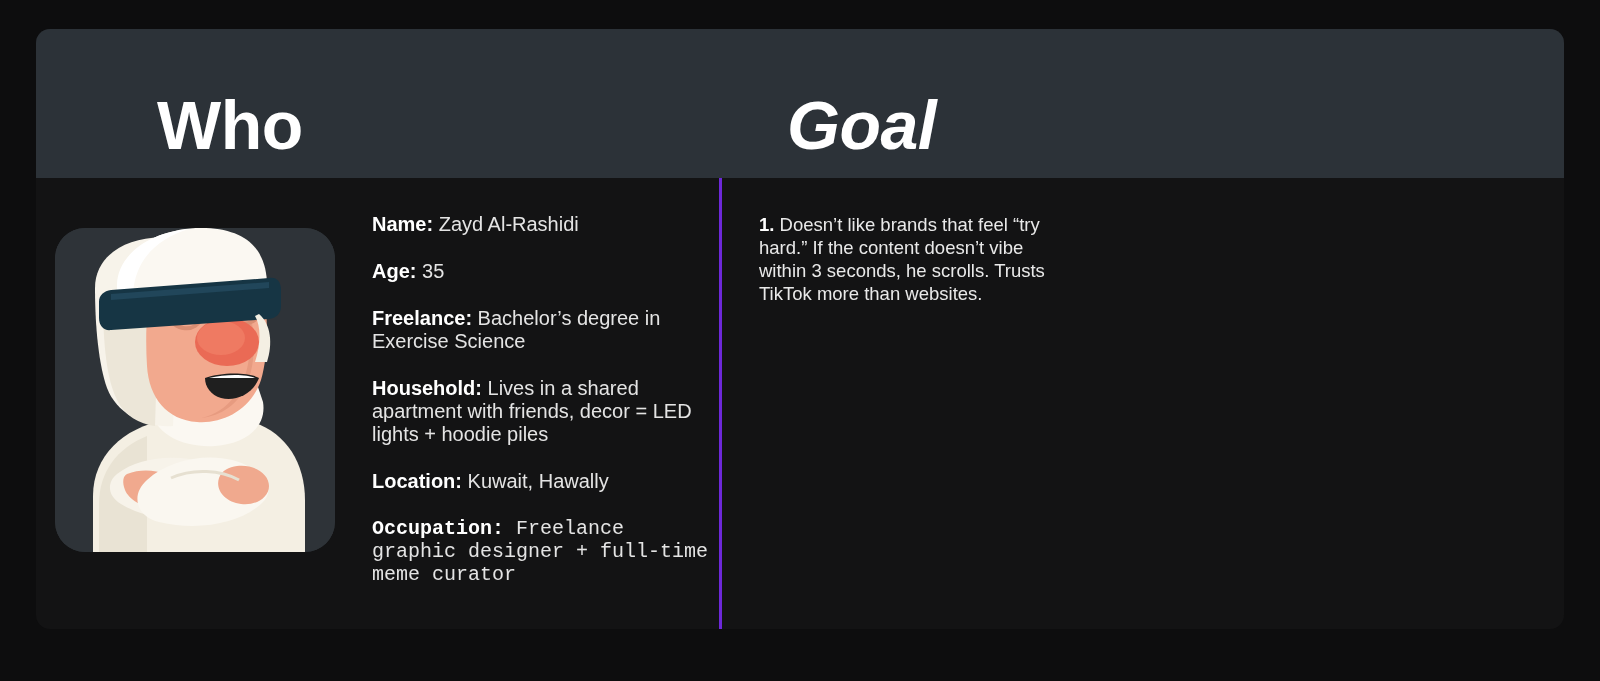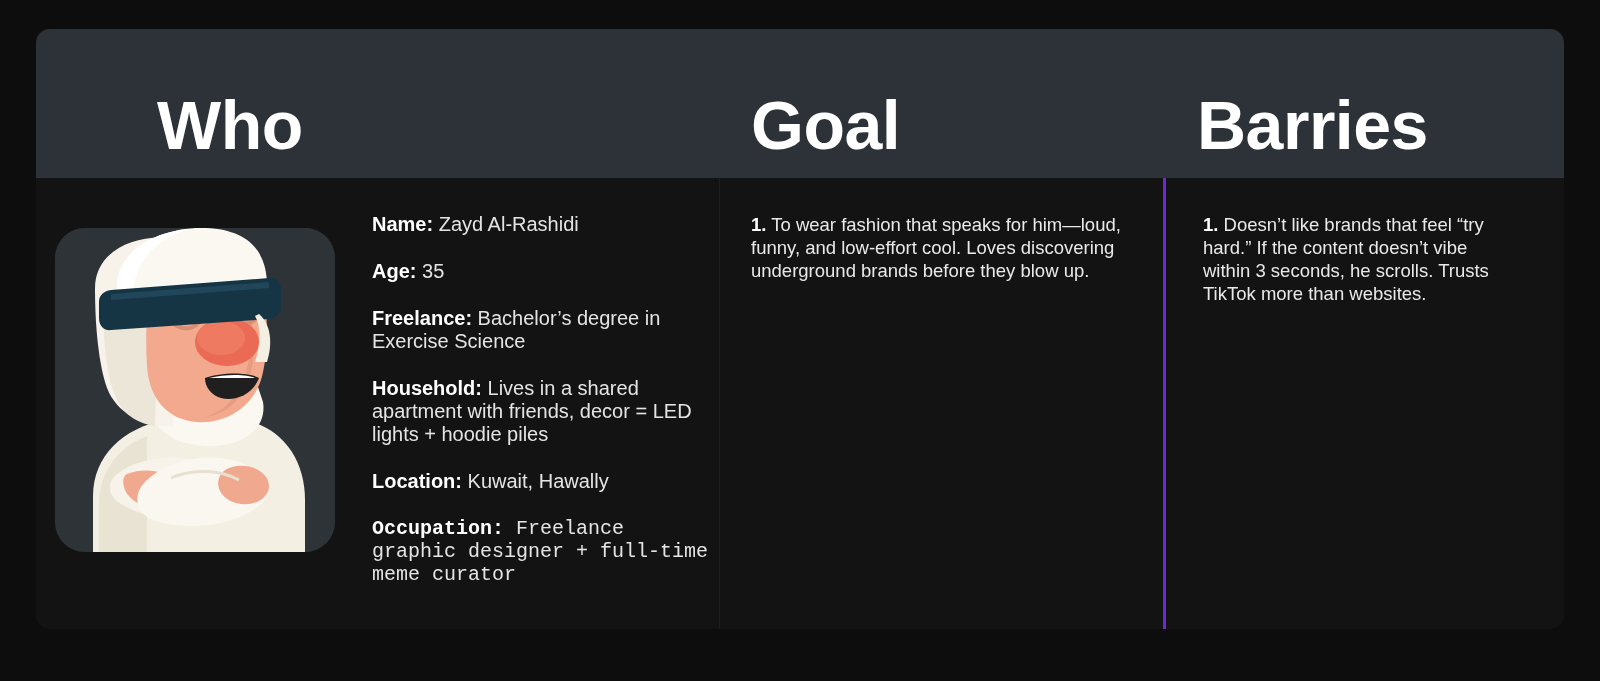--- a/index.html
+++ b/index.html
@@ -41,21 +41,21 @@
     position: absolute;
     top: 62px;
     color: #ffffff;
     font-size: 68px;
     font-weight: bold;
     letter-spacing: -0.5px;
     line-height: 1;
     white-space: nowrap;
   }
   .header-who     { left: 121px; }
-  .header-goal    { left: 715px; }
+  .header-goal    { left: 751px; font-style: italic; }
   .header-barries { left: 1161px; }
 
   .card-body {
     flex: 1 1 auto;
     display: flex;
     position: relative;
   }
 
   .col-who {
     width: 683px;
@@ -124,21 +124,20 @@
   }
 </style>
 </head>
 <body>
 
 <div class="persona-card">
 
   <div class="card-header">
     <div class="header-cell header-who">Who</div>
     <div class="header-cell header-goal">Goal</div>
-    <div class="header-cell header-barries">Barries</div>
   </div>
 
   <div class="card-body">
 
     <div class="col-who">
 
       <div class="avatar-tile">
         <svg viewBox="0 0 280 324" xmlns="http://www.w3.org/2000/svg">
           <defs>
             <clipPath id="tileClip">
@@ -207,25 +206,20 @@
         </div>
         <div class="detail-row">
           <span class="detail-label">Location:</span><span class="detail-value"> Kuwait, Hawally</span>
         </div>
         <div class="detail-row">
           <span class="detail-label">Occupation:</span><span class="detail-value"> Freelance graphic designer + full-time meme curator</span>
         </div>
       </div>
     </div>
 
-    <div class="col-goal">
-      <div class="para-block goal-para">
-        <span class="para-num">1.</span><span> To wear fashion that speaks for him—loud, funny, and low-effort cool. Loves discovering underground brands before they blow up.</span>
-      </div>
-    </div>
 
     <div class="col-barries">
       <div class="para-block barries-para">
         <span class="para-num">1.</span><span> Doesn’t like brands that feel “try hard.” If the content doesn’t vibe within 3 seconds, he scrolls. Trusts TikTok more than websites.</span>
       </div>
     </div>
 
   </div>
 </div>
 

